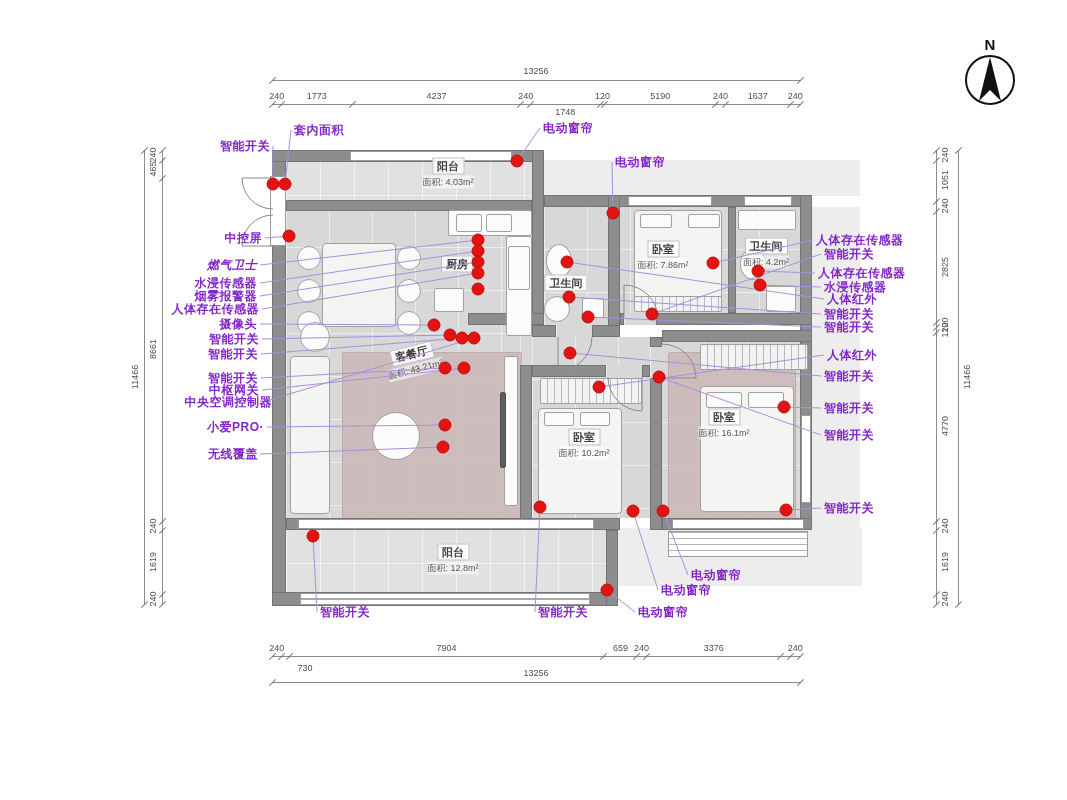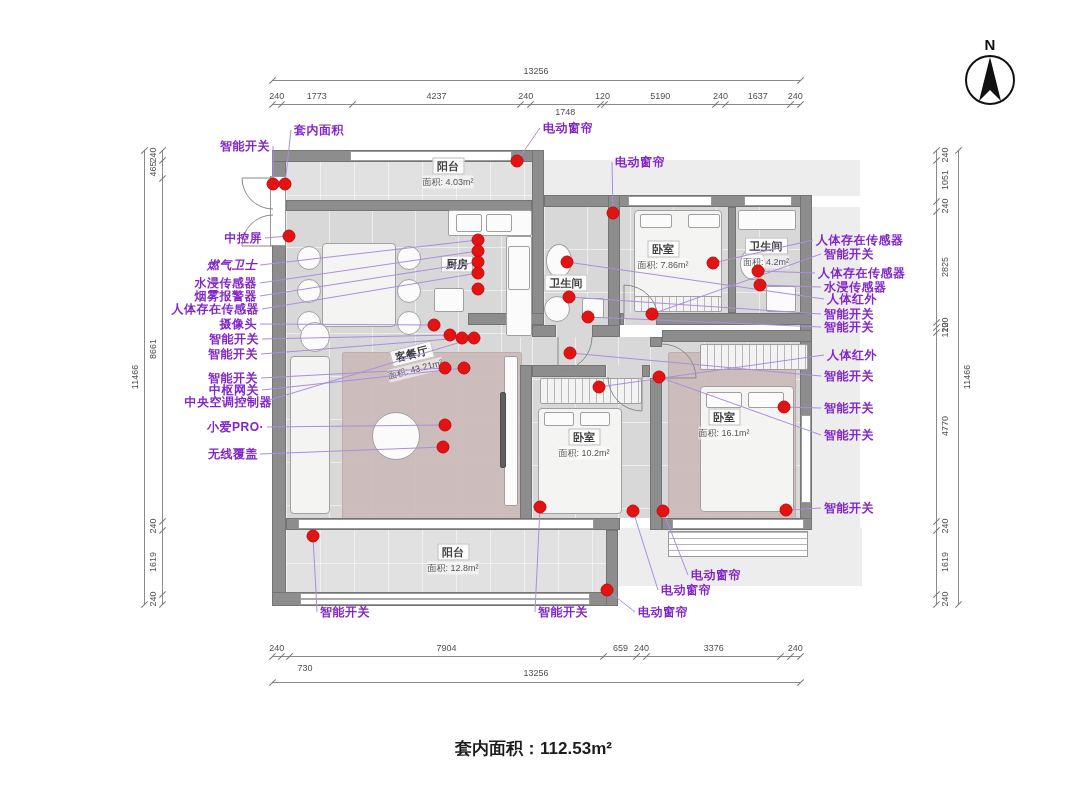--- a/index.html
+++ b/index.html
@@ -369,14 +369,13 @@
       <div class="tick" style="left: 953.5px; top: 604px; width: 9px; height: 1px; transform: rotate(-45deg);"></div>
       <div class="dimlabel" style="left: 967px; top: 377px; transform: translate(-50%, -50%) rotate(-90deg);">11466</div>
     </div>
 
   <svg class="layer" width="1067" height="800">
     <circle cx="990" cy="80" r="24" fill="#ffffff" stroke="#111" stroke-width="2"></circle>
     <polygon points="990,57 979,101 990,90 1001,101" fill="#111"></polygon>
   </svg>
   <div id="northN">N</div>
 
-  <div id="subtitle">套内面积：112.53m²</div>
 </div>
 
 </body></html>

